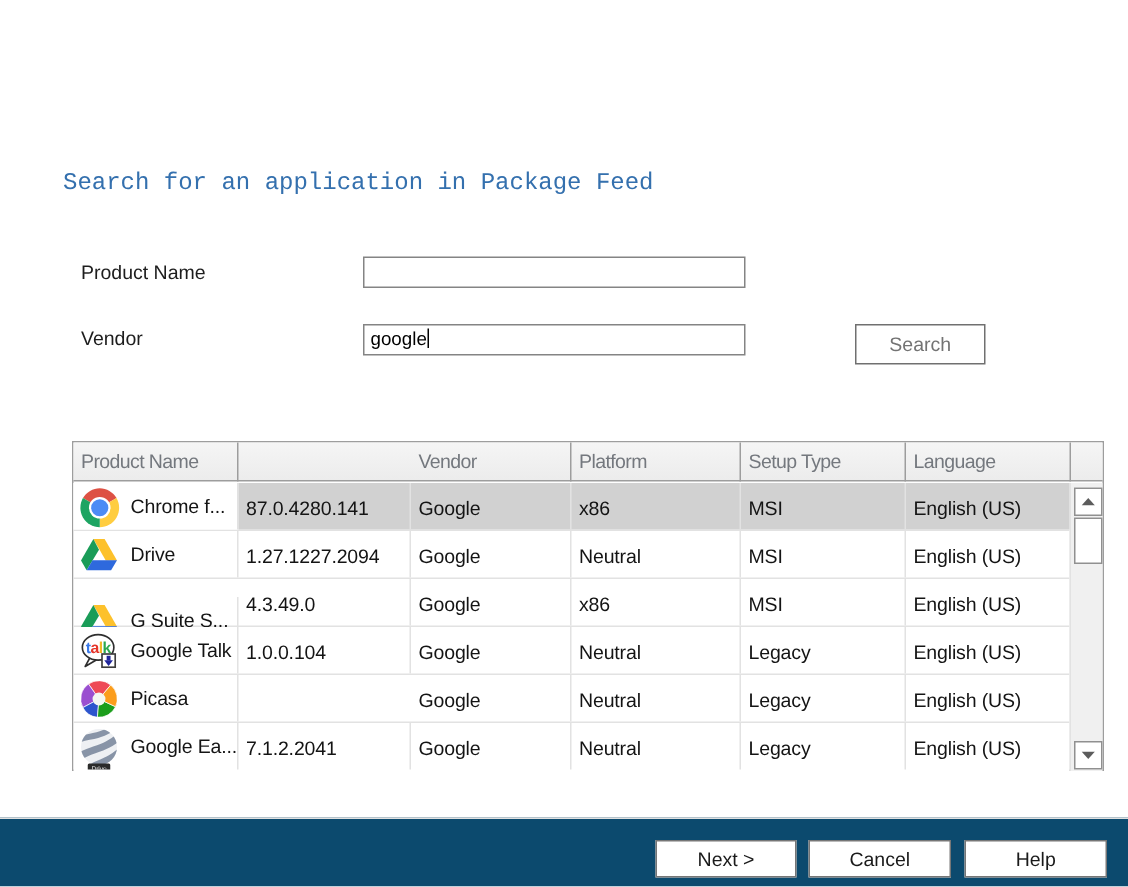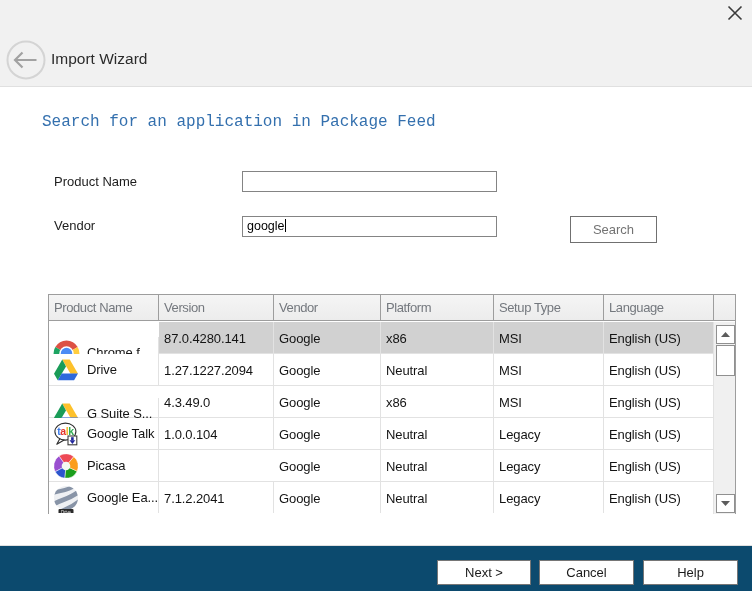--- a/index.html
+++ b/index.html
@@ -37,56 +37,43 @@
 .sbtn svg { display:block; margin:6px auto 0; }
 #sthumb { position:absolute; left:2px; top:23px; width:19px; height:31px; background:#fff; border:1px solid #909090; }
 
 
 #botbar { position:absolute; left:0; top:545px; width:752px; height:46px; background:#0c4a6e; border-top:1px solid #e0e0e0; }
 .bbtn { position:absolute; top:14px; width:94px; height:25px; background:#fff; border:1px solid #767676; font-size:13px; color:#1a1a1a; text-align:center; line-height:23px; }
 </style>
 </head>
 <body>
 <div id="win">
-  <div id="tophdr">
-    <div id="backbtn"><svg width="40" height="40" viewBox="0 0 40 40">
-          <circle cx="20" cy="20" r="18.5" fill="none" stroke="#d4d4d4" stroke-width="2"></circle>
-          <path d="M30.5 20 H9.5 M16.5 12.5 L9 20 L16.5 27.5" fill="none" stroke="#a2a2a2" stroke-width="2.2"></path>
-        </svg></div>
-    <div id="hdrtitle">Import Wizard</div>
-    <div id="closex">
-        <svg width="16" height="16" viewBox="0 0 16 16">
-          <path d="M1.5 1.5 L14.5 14.5 M14.5 1.5 L1.5 14.5" stroke="#3b3b3b" stroke-width="1.6" fill="none"></path>
-        </svg>
-      </div>
-  </div>
 
   <div id="ptitle">Search for an application in Package Feed</div>
 
   <div class="lbl" style="top:174px;">Product Name</div>
   <div class="tbox" style="top:171px;"></div>
   <div class="lbl" style="top:218px;">Vendor</div>
   <div class="tbox" style="top:216px;">google<span id="cursor"></span></div>
   <div id="srchbtn">Search</div>
 
   <div id="grid">
     <div id="ghead">
       <div class="hcell" style="left:0;width:110px;">Product Name</div>
-      <div class="hcell" style="left:110px;width:115px;">Version</div>
       <div class="hcell" style="left:225px;width:107px;">Vendor</div>
       <div class="hcell" style="left:332px;width:113px;">Platform</div>
       <div class="hcell" style="left:445px;width:110px;">Setup Type</div>
       <div class="hcell" style="left:555px;width:110px;">Language</div>
       <div class="hcell" style="left:665px;width:21px;border-right:none;"></div>
     </div>
 
     <div id="gbody" style="position:absolute;left:0;top:27px;width:686px;height:193px;">
 
       <div class="grow" style="top:0;">
-        <div class="gcell" style="left:0;width:110px;background:#fff;margin-top:15px;">
+        <div class="gcell" style="left:0;width:110px;background:#fff;">
           <svg class="icon" style="left:4px;top:2.5px;width:27px;height:27px;" viewBox="0 0 48 48">
             <path d="M24 24 L4.1 12.5 A23 23 0 0 1 43.9 12.5 Z" fill="#dd5144"></path>
             <path d="M24 24 L43.9 12.5 A23 23 0 0 1 24 47 Z" fill="#ffcd40"></path>
             <path d="M24 24 L24 47 A23 23 0 0 1 4.1 12.5 Z" fill="#1da462"></path>
             <circle cx="24" cy="24" r="12.8" fill="#fff"></circle>
             <circle cx="24" cy="24" r="10.2" fill="#4c8bf5"></circle>
           </svg>
           <span class="pname">Chrome f...</span>
         </div>
         <div class="gcell" style="left:110px;width:115px;background:#d1d1d1;">87.0.4280.141</div>

